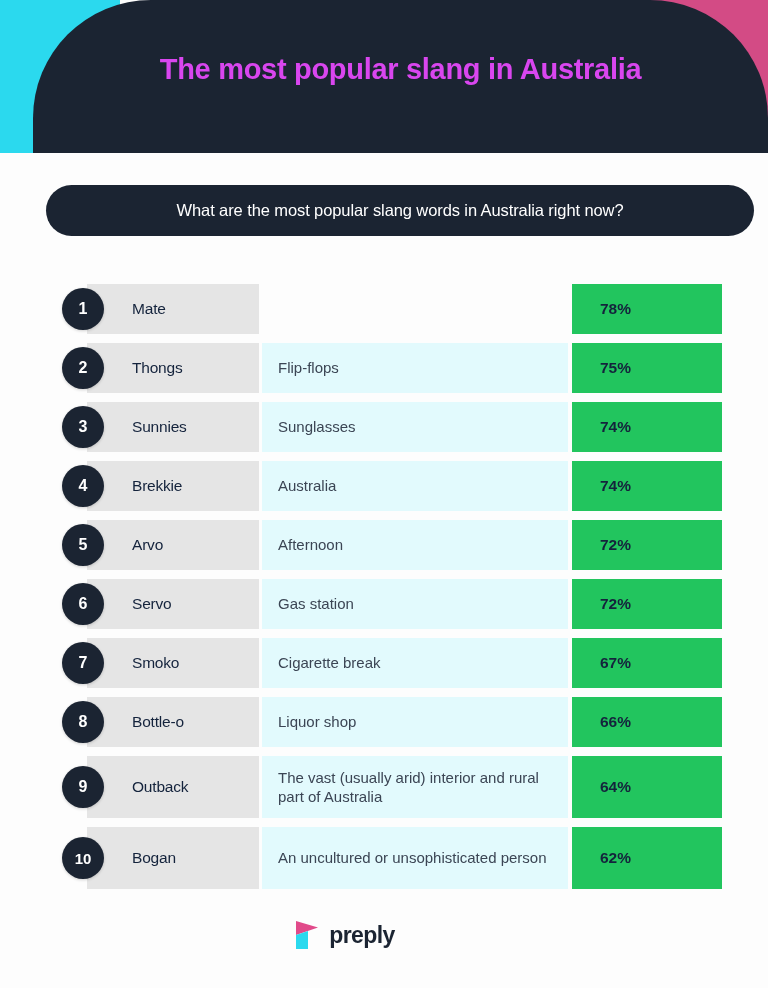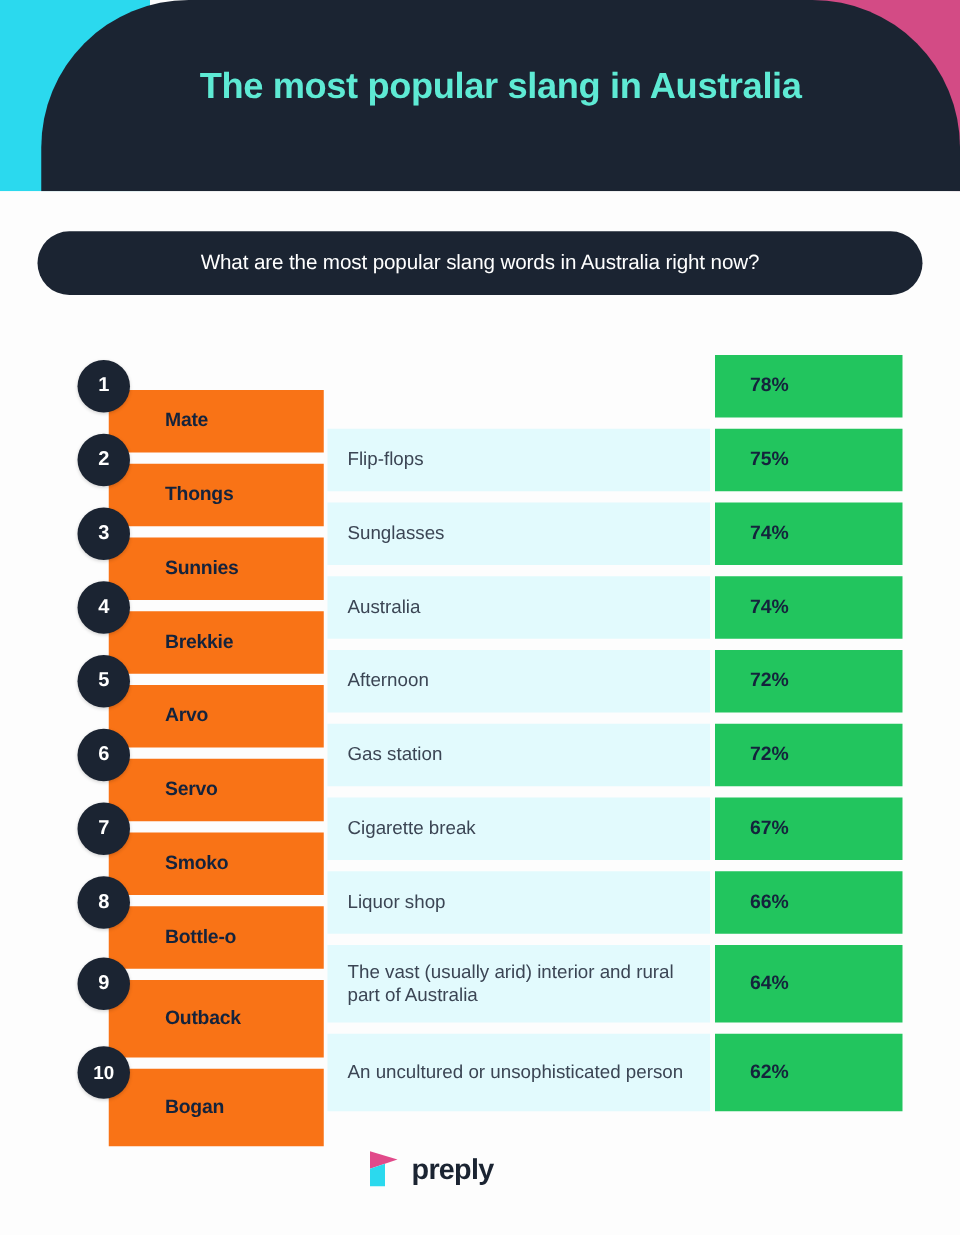--- a/index.html
+++ b/index.html
@@ -16,47 +16,47 @@
   .header-zone{position:absolute;left:0;top:0;width:768px;height:153px;overflow:hidden;}
   .deco-cyan{position:absolute;left:0;top:0;width:120px;height:153px;background:#2bd9ee;}
   .deco-pink{position:absolute;right:0;top:0;width:140px;height:153px;background:#d34b85;
              border-bottom-left-radius:140px;}
   .header-panel{position:absolute;left:33px;top:0;width:735px;height:153px;
              background:#1b2432;
              border-top-left-radius:118px;
              border-top-right-radius:118px;}
   .header-title{position:absolute;left:0;top:0;width:735px;height:153px;
              display:flex;align-items:center;justify-content:center;
-             color:#5eead4;font-size:29px;font-weight:bold;letter-spacing:-.3px;
+             color:#d946ef;font-size:29px;font-weight:bold;letter-spacing:-.3px;
              padding-bottom:14px;box-sizing:border-box;text-align:center;}
 
   
-  .question-pill{position:absolute;left:30px;top:185px;width:708px;height:51px;
+  .question-pill{position:absolute;left:46px;top:185px;width:708px;height:51px;
              background:#1b2432;border-radius:26px;
              display:flex;align-items:center;justify-content:center;
              color:#ffffff;font-size:16.5px;font-weight:normal;letter-spacing:-.1px;
              text-align:center;box-sizing:border-box;}
 
   
   .table{position:absolute;left:0;top:284px;width:768px;}
   .row{position:relative;width:768px;margin-bottom:9px;height:50px;}
   .row.tall{height:62px;}
 
   .rank-badge{position:absolute;left:62px;top:50%;transform:translateY(-50%);
              width:42px;height:42px;border-radius:50%;background:#1b2432;
              display:flex;align-items:center;justify-content:center;
              color:#ffffff;font-size:16px;font-weight:bold;z-index:3;
              box-shadow:0 1px 3px rgba(0,0,0,.18);}
   .rank-badge.wide{font-size:15px;}
 
   .word-cell{position:absolute;left:87px;top:0;width:172px;height:100%;
-             background:#f97316;z-index:2;
+             background:#e5e5e5;z-index:2;
              display:flex;align-items:center;
              padding-left:45px;box-sizing:border-box;
-             color:#14233c;font-size:15.5px;font-weight:bold;letter-spacing:-.2px;margin-top:28px;}
+             color:#14233c;font-size:15.5px;font-weight:normal;letter-spacing:-.2px;}
 
   .meaning-cell{position:absolute;left:262px;top:0;width:306px;height:100%;
              background:#e2fafd;z-index:1;
              display:flex;align-items:center;
              padding:0 6px 0 16px;box-sizing:border-box;
              color:#3b4554;font-size:15px;line-height:1.28;}
 
   .pct-cell{position:absolute;left:572px;top:0;width:150px;height:100%;
              background:#22c55e;z-index:1;
              display:flex;align-items:center;

